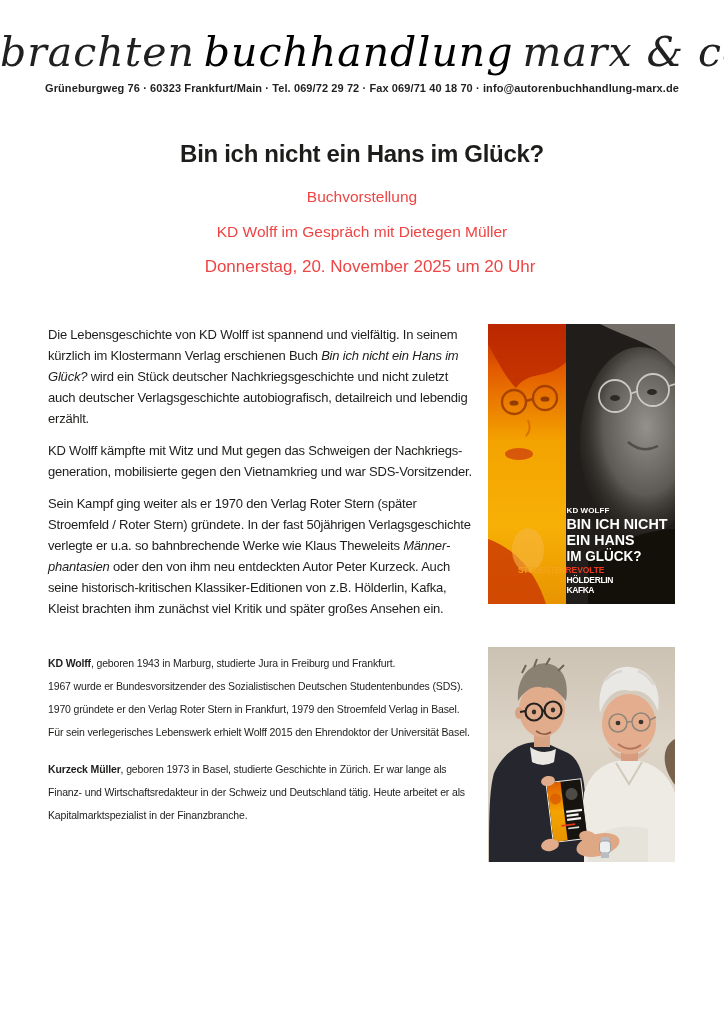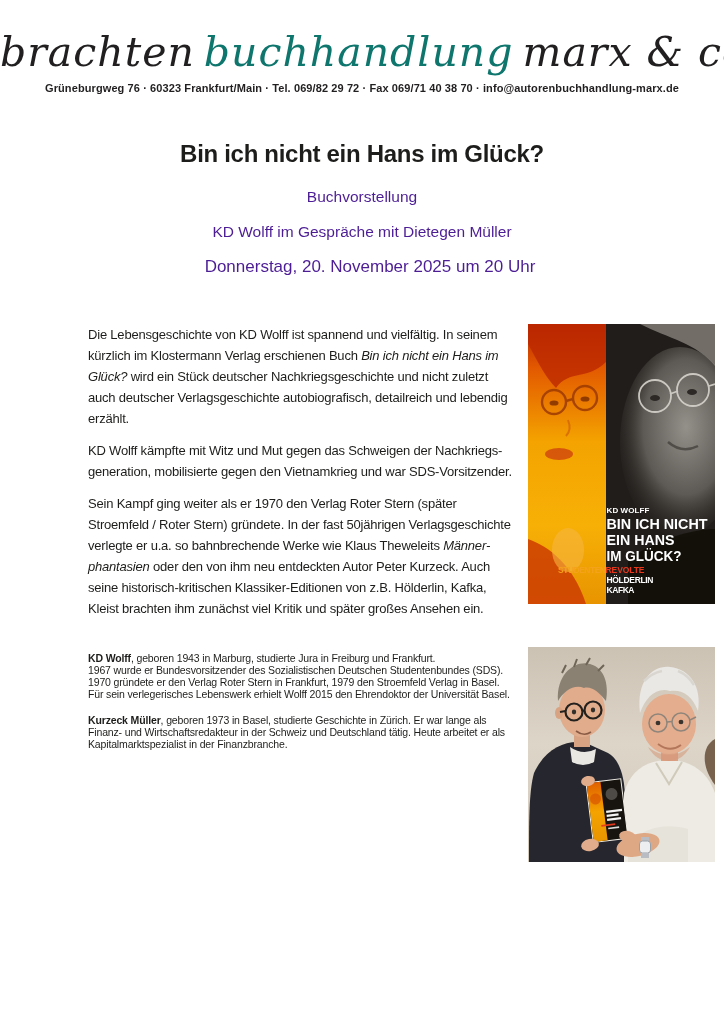--- a/index.html
+++ b/index.html
@@ -8,67 +8,67 @@
     overflow:hidden;font-family:"Liberation Sans",sans-serif;color:#1d1d1b;
     margin:0 auto;
   }
   
   header{ text-align:center; padding-top:30px; }
   .logo{
     font-family:"DejaVu Serif","Liberation Serif",serif;
     font-style:italic; font-size:41px; letter-spacing:1px;
     white-space:nowrap; line-height:1.1; color:#211f1f;
   }
-  .logo .red{ color:#0f766e; margin:0 9px; }
+  .logo .red{ color:#000000; margin:0 9px; }
   .address{
     margin-top:7px; font-size:11px; font-weight:bold; letter-spacing:0.1px;
     color:#211f1f; white-space:nowrap;
   }
   
   .event-head{ text-align:center; }
   .event-head h1{
     margin:46px 0 0; font-size:24px; font-weight:bold; letter-spacing:-0.3px; color:#1d1d1b;
   }
-  .sub{ margin:0; color:#4c1d95; }
+  .sub{ margin:0; color:#ef4444; }
   .s1{ margin-top:20px; font-size:15.5px; }
   .s2{ margin-top:17px; font-size:15.5px; }
   .s3{ margin-top:16px; font-size:17px;padding-left:16px; }
   
   main{ display:flex; margin:47px 49px 0 48px; gap:14px; }
-  .text-col{ width:426px; flex:0 0 426px;margin-left:40px; }
+  .text-col{ width:426px; flex:0 0 426px; }
   .text-col p.body{
     margin:0 0 11px; font-size:13px; line-height:21px; letter-spacing:-0.2px;
   }
   .it{ font-style:italic; }
   .bd{ font-weight:bold; }
   .bios{ margin-top:33px; }
   .bios p.bio{
-    margin:0 0 14px; font-size:10.5px; line-height:12px; letter-spacing:-0.15px;
+    margin:0 0 14px; font-size:10.5px; line-height:23px; letter-spacing:-0.15px;
     white-space:pre-line;
   }
   .media-col{ width:187px; flex:0 0 187px; }
   .cover-wrap{ width:187px; height:280px; }
   .photo-wrap{ width:187px; height:215px; margin-top:43px; }
   svg{ display:block; }
   .cov-title{ font-family:"Liberation Sans",sans-serif; font-weight:bold; fill:#ffffff; }
 </style>
 </head>
 <body>
 
 <div class="page">
 
   <header>
     <div class="logo"><span>brachten</span><span class="red">buchhandlung</span><span>marx &amp; co</span></div>
-    <div class="address">Grüneburgweg 76 · 60323 Frankfurt/Main · Tel. 069/82 29 72 · Fax 069/71 40 38 70 · info@autorenbuchhandlung-marx.de</div>
+    <div class="address">Grüneburgweg 76 · 60323 Frankfurt/Main · Tel. 069/72 29 72 · Fax 069/71 40 18 70 · info@autorenbuchhandlung-marx.de</div>
   </header>
 
   <section class="event-head">
     <h1>Bin ich nicht ein Hans im Glück?</h1>
     <p class="sub s1">Buchvorstellung</p>
-    <p class="sub s2">KD Wolff im Gespräche mit Dietegen Müller</p>
+    <p class="sub s2">KD Wolff im Gespräch mit Dietegen Müller</p>
     <p class="sub s3">Donnerstag, 20. November 2025 um 20 Uhr</p>
   </section>
 
   <main>
     <div class="text-col">
       <div id="paragraphs">
           <p class="body"><span>Die Lebensgeschichte von KD Wolff ist spannend und vielfältig. In seinem kürzlich im Klostermann Verlag erschienen Buch </span><span class="it">Bin ich nicht ein Hans im Glück?</span><span> wird ein Stück deutscher Nachkriegsgeschichte und nicht zuletzt auch deutscher Verlagsgeschichte autobiografisch, detailreich und lebendig erzählt.</span></p>
           <p class="body"><span>KD Wolff kämpfte mit Witz und Mut gegen das Schweigen der Nachkriegs­generation, mobilisierte gegen den Vietnamkrieg und war SDS-Vorsitzender.</span></p>
           <p class="body"><span>Sein Kampf ging weiter als er 1970 den Verlag Roter Stern (später Stroemfeld / Roter Stern) gründete. In der fast 50jährigen Verlagsgeschichte verlegte er u.a. so bahnbrechende Werke wie Klaus Theweleits </span><span class="it">Männer­phantasien</span><span> oder den von ihm neu entdeckten Autor Peter Kurzeck. Auch seine historisch-kritischen Klassiker-Editionen von z.B. Hölderlin, Kafka, Kleist brachten ihm zunächst viel Kritik und später großes Ansehen ein.</span></p>
         </div>

